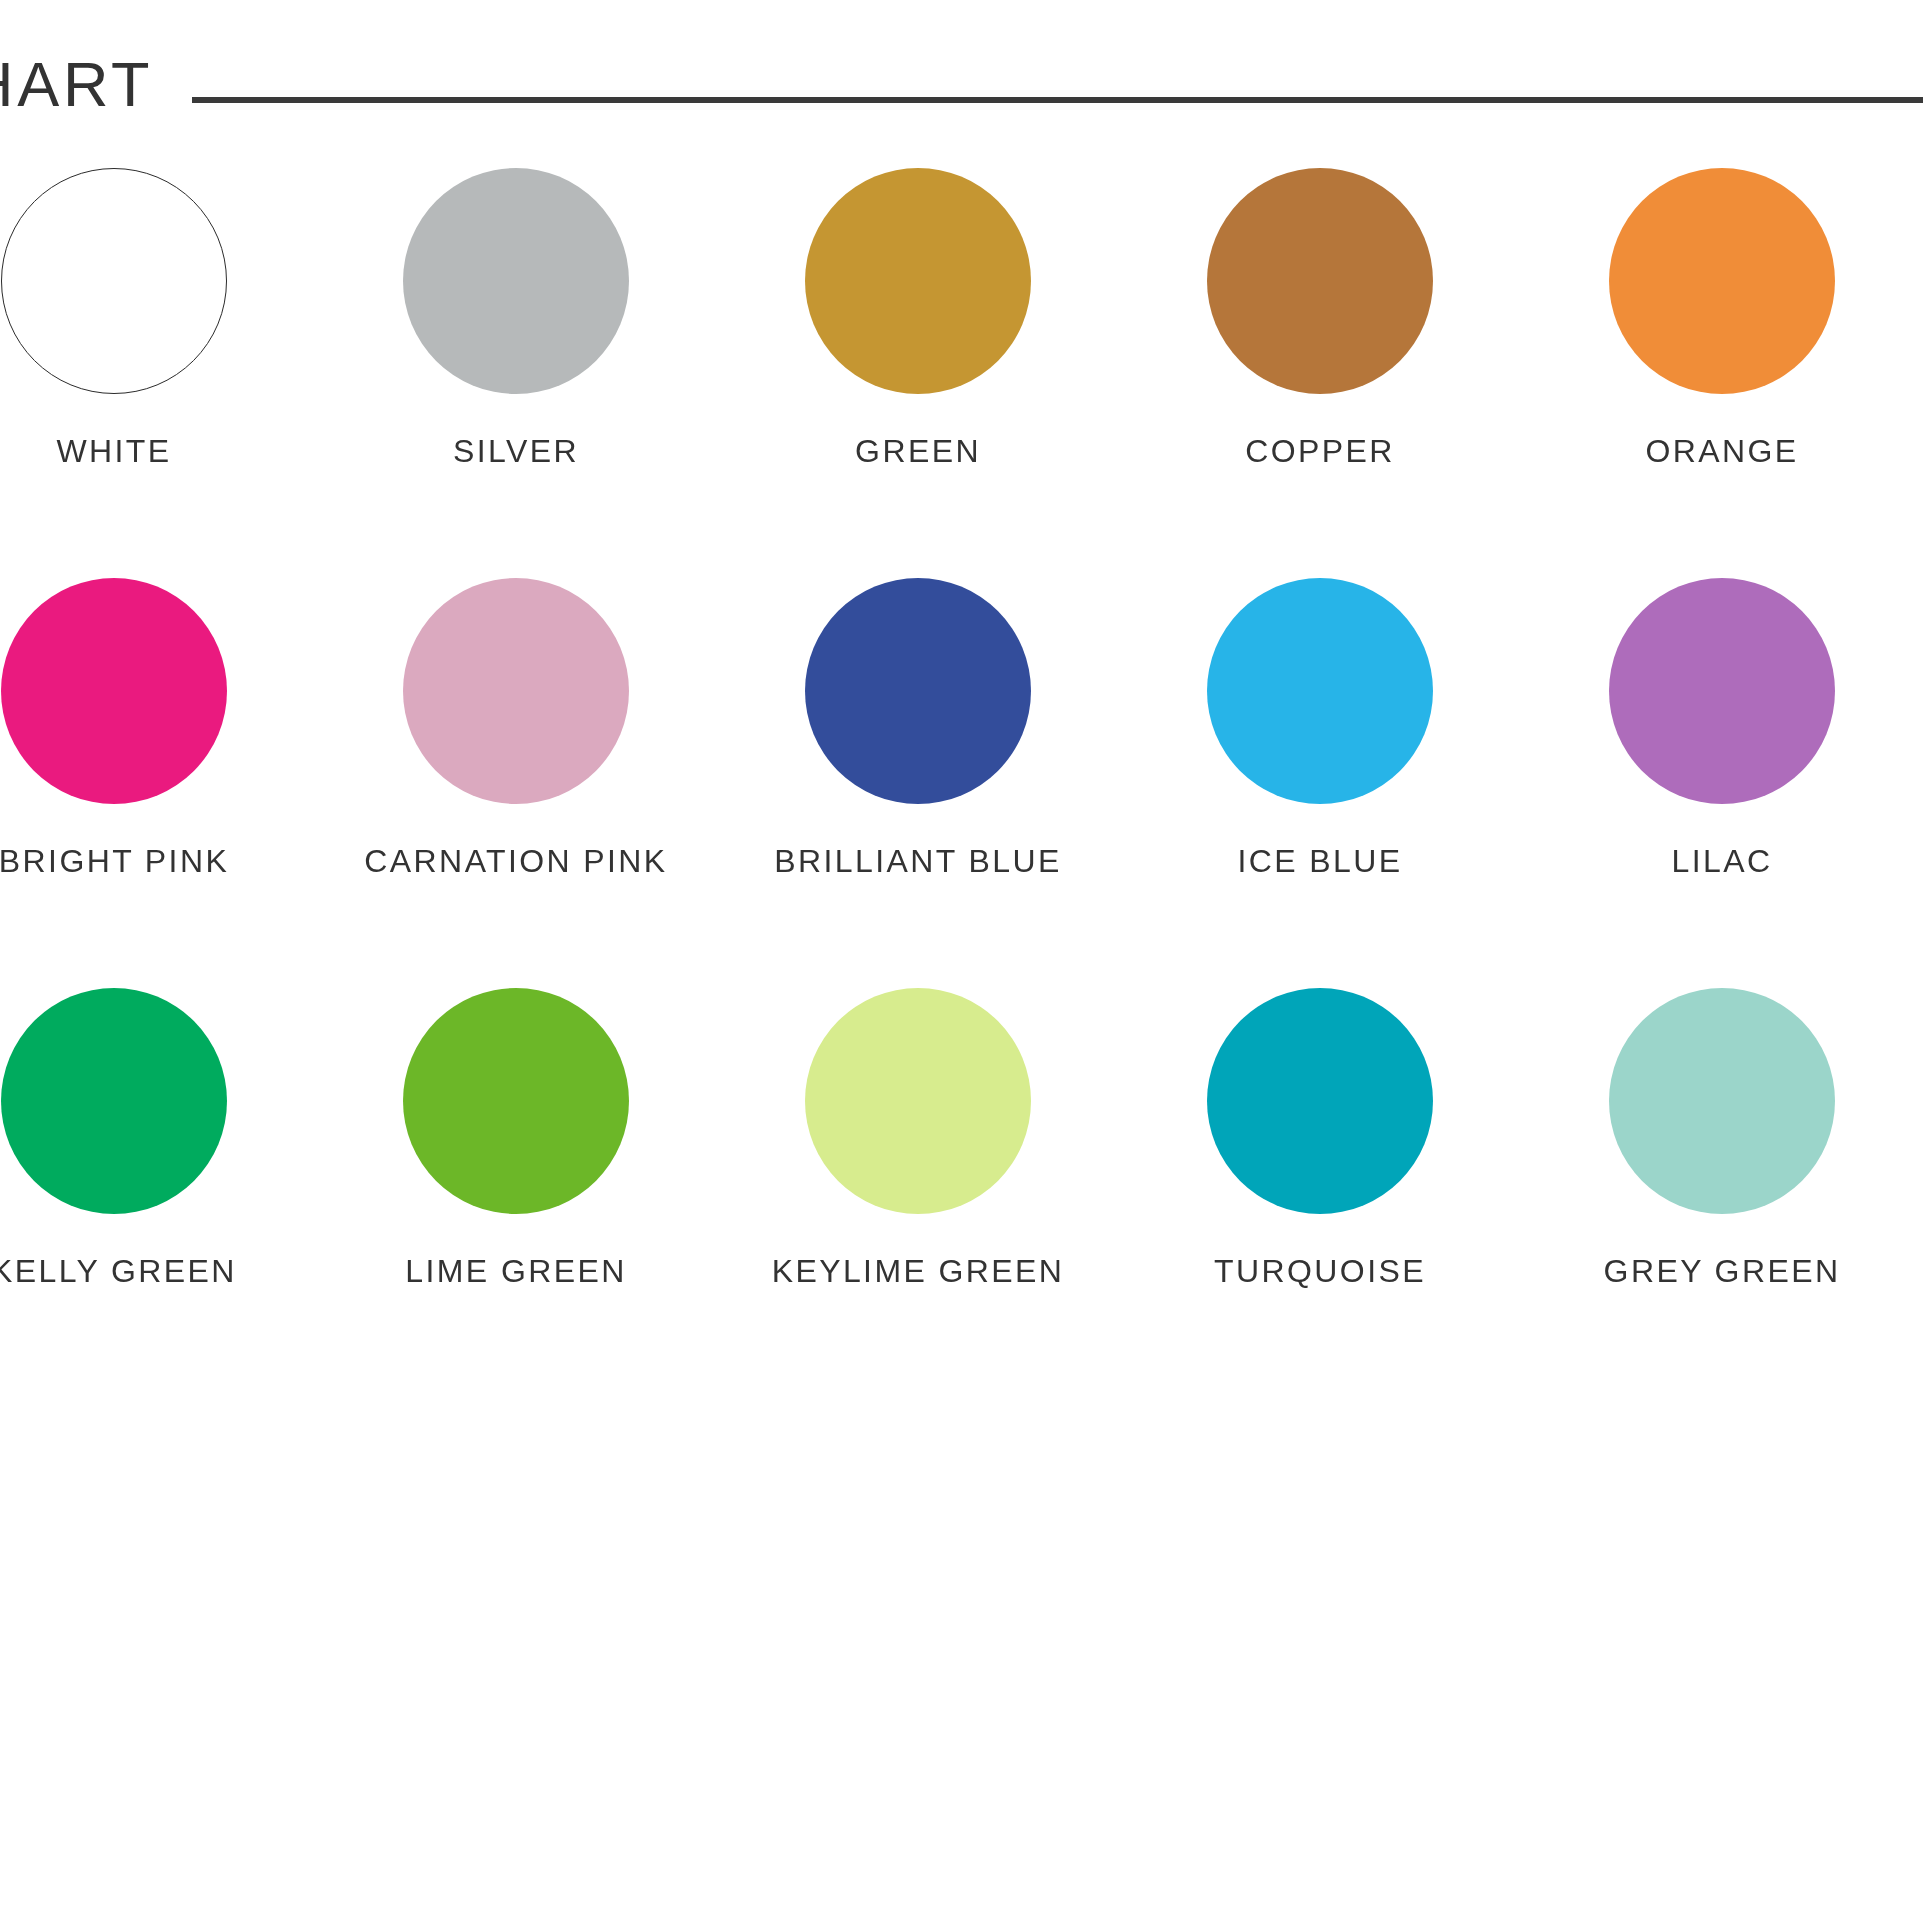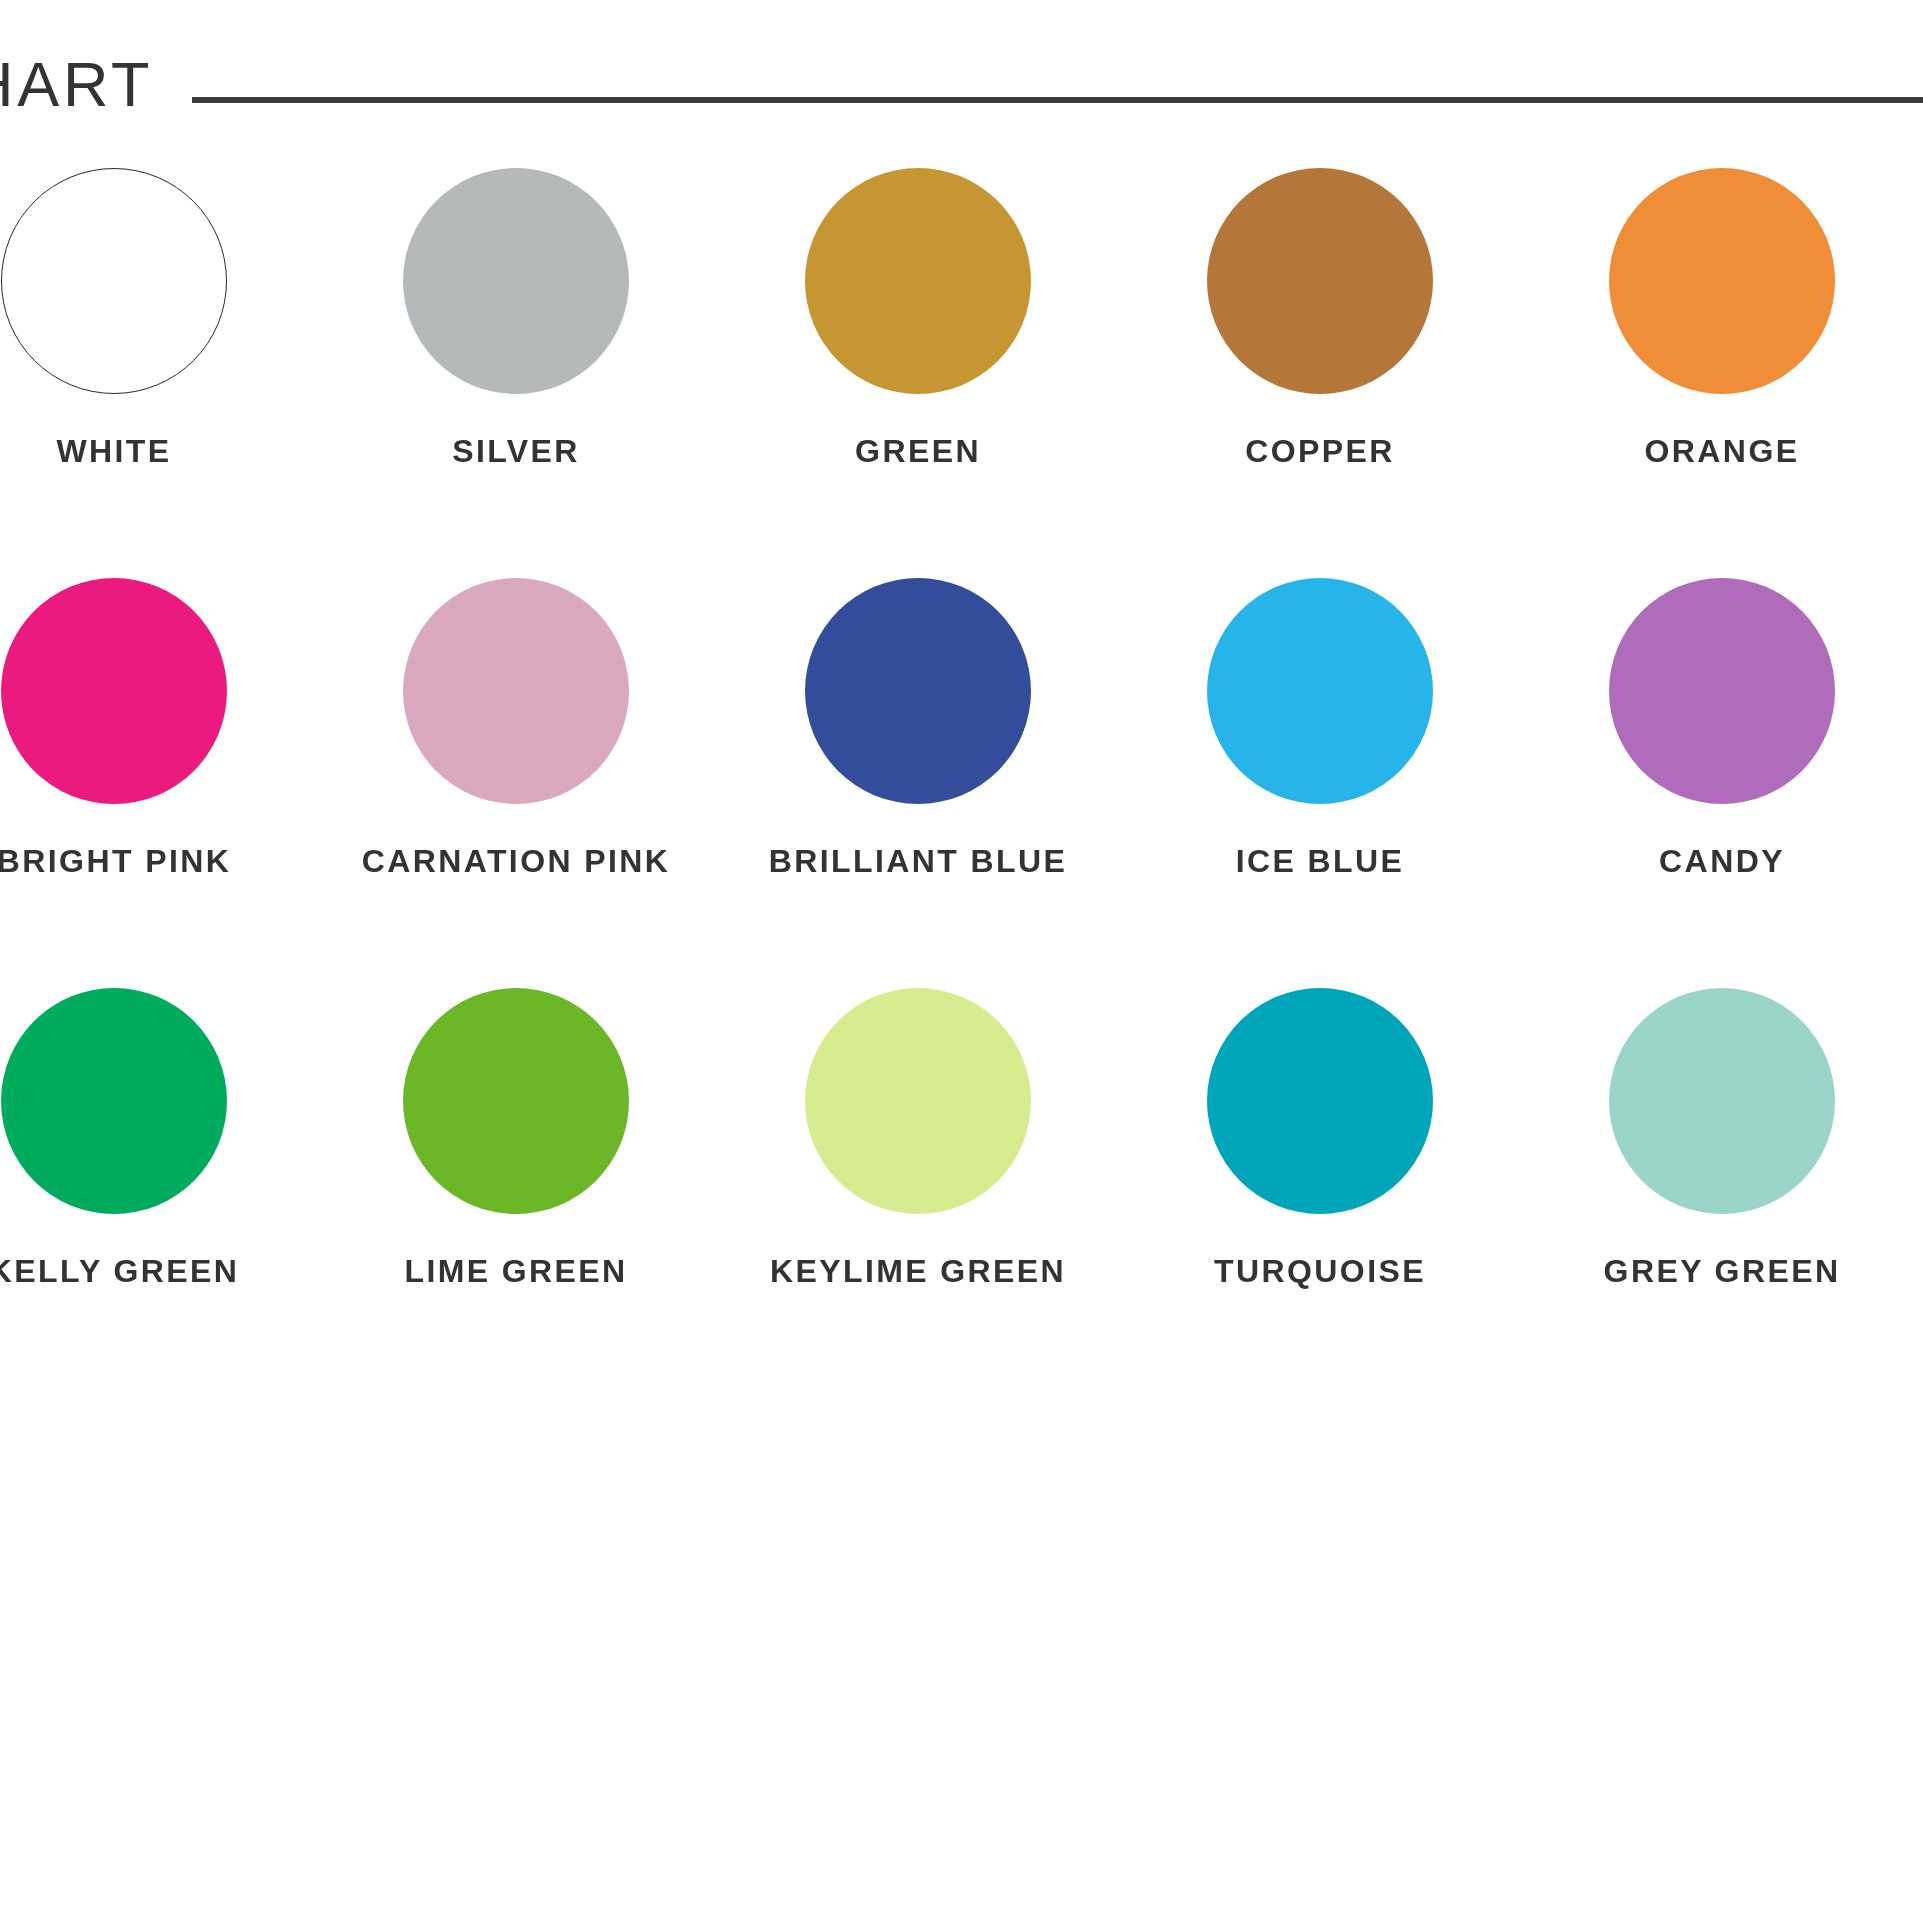--- a/index.html
+++ b/index.html
@@ -73,21 +73,21 @@
   .swatch-dot.outlined {
     border: 0.9px solid #2b2b2b;
   }
   .swatch-label {
     margin-top: 39px;
     font-size: 32px;
     letter-spacing: 2.4px;
     color: #333333;
     text-align: center;
     white-space: nowrap;
-    font-weight: 700;
+    font-weight: 400;
   }
 </style>
 </head>
 <body>
 
 <div class="header">
   <div class="header-title">HART</div>
   <div class="header-rule"></div>
 </div>
 
@@ -123,21 +123,21 @@
     <div class="swatch-cell">
       <div class="swatch-dot" style="background: rgb(51, 77, 155);"></div>
       <div class="swatch-label">BRILLIANT BLUE</div>
     </div>
     <div class="swatch-cell">
       <div class="swatch-dot" style="background: rgb(39, 180, 232);"></div>
       <div class="swatch-label">ICE BLUE</div>
     </div>
     <div class="swatch-cell">
       <div class="swatch-dot" style="background: rgb(174, 108, 187);"></div>
-      <div class="swatch-label">CANDY</div>
+      <div class="swatch-label">LILAC</div>
     </div>
     <div class="swatch-cell">
       <div class="swatch-dot" style="background: rgb(0, 171, 94);"></div>
       <div class="swatch-label">KELLY GREEN</div>
     </div>
     <div class="swatch-cell">
       <div class="swatch-dot" style="background: rgb(108, 183, 40);"></div>
       <div class="swatch-label">LIME  GREEN</div>
     </div>
     <div class="swatch-cell">

